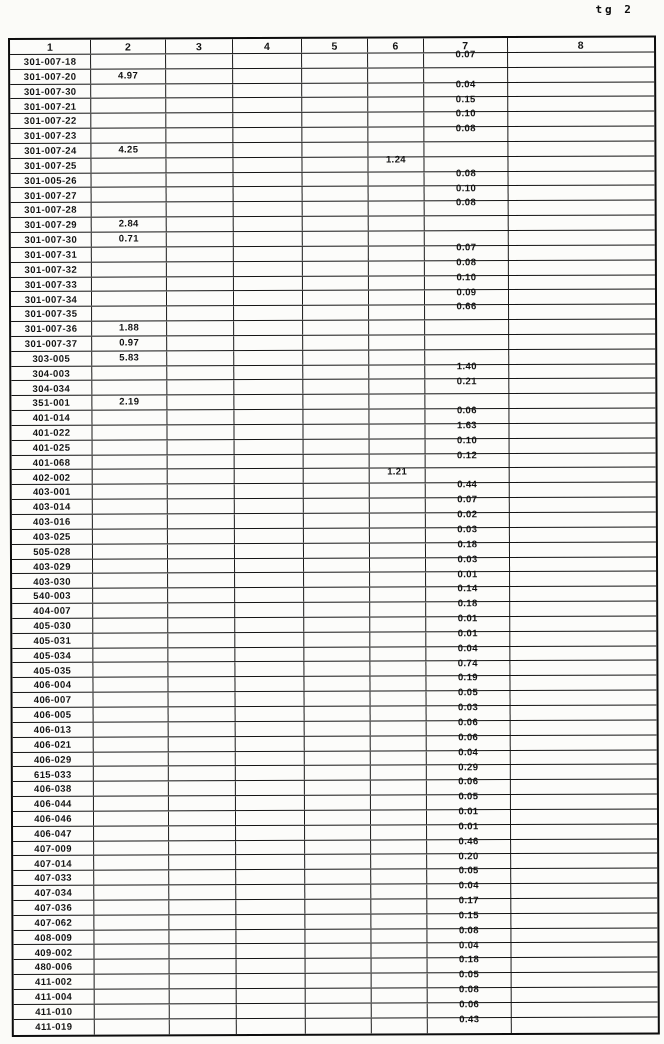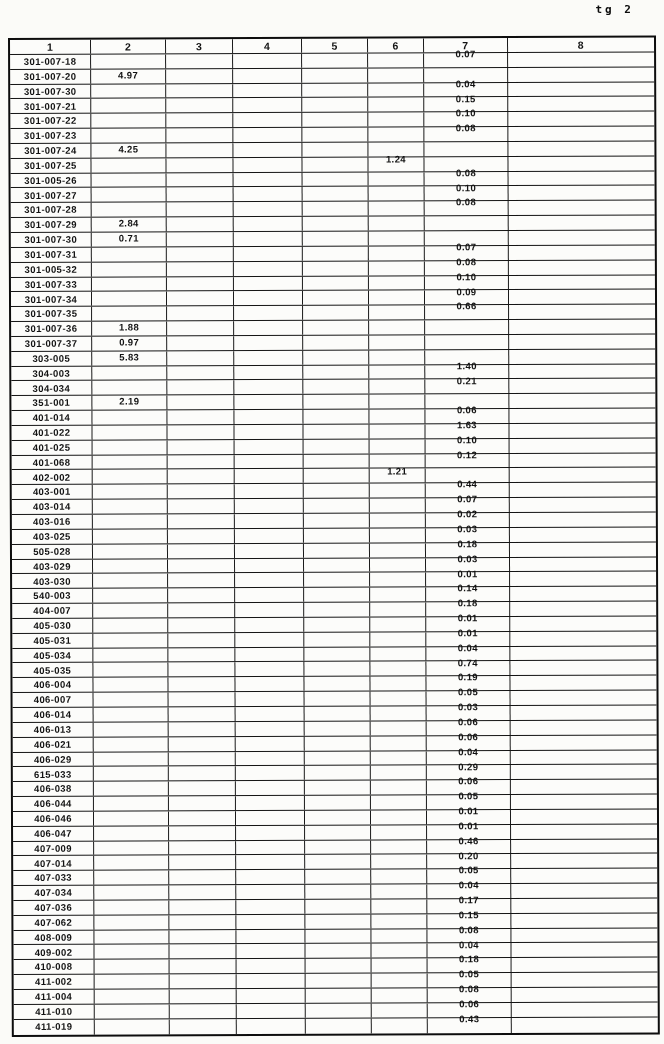--- a/index.html
+++ b/index.html
@@ -228,21 +228,21 @@
           <div class="cell c3"></div>
           <div class="cell c4"></div>
           <div class="cell c5"></div>
           <div class="cell c6"></div>
           <div class="cell c7">
             <span class="val v7">0.07</span>
           </div>
           <div class="cell c8"></div>
         </div>
         <div class="row">
-          <div class="cell c1">301-005-32</div>
+          <div class="cell c1">301-007-32</div>
           <div class="cell c2"></div>
           <div class="cell c3"></div>
           <div class="cell c4"></div>
           <div class="cell c5"></div>
           <div class="cell c6"></div>
           <div class="cell c7">
             <span class="val v7">0.08</span>
           </div>
           <div class="cell c8"></div>
         </div>
@@ -588,21 +588,21 @@
           <div class="cell c3"></div>
           <div class="cell c4"></div>
           <div class="cell c5"></div>
           <div class="cell c6"></div>
           <div class="cell c7">
             <span class="val v7">0.05</span>
           </div>
           <div class="cell c8"></div>
         </div>
         <div class="row">
-          <div class="cell c1">406-014</div>
+          <div class="cell c1">406-005</div>
           <div class="cell c2"></div>
           <div class="cell c3"></div>
           <div class="cell c4"></div>
           <div class="cell c5"></div>
           <div class="cell c6"></div>
           <div class="cell c7">
             <span class="val v7">0.03</span>
           </div>
           <div class="cell c8"></div>
         </div>
@@ -792,21 +792,21 @@
           <div class="cell c3"></div>
           <div class="cell c4"></div>
           <div class="cell c5"></div>
           <div class="cell c6"></div>
           <div class="cell c7">
             <span class="val v7">0.04</span>
           </div>
           <div class="cell c8"></div>
         </div>
         <div class="row">
-          <div class="cell c1">410-008</div>
+          <div class="cell c1">480-006</div>
           <div class="cell c2"></div>
           <div class="cell c3"></div>
           <div class="cell c4"></div>
           <div class="cell c5"></div>
           <div class="cell c6"></div>
           <div class="cell c7">
             <span class="val v7">0.18</span>
           </div>
           <div class="cell c8"></div>
         </div>

